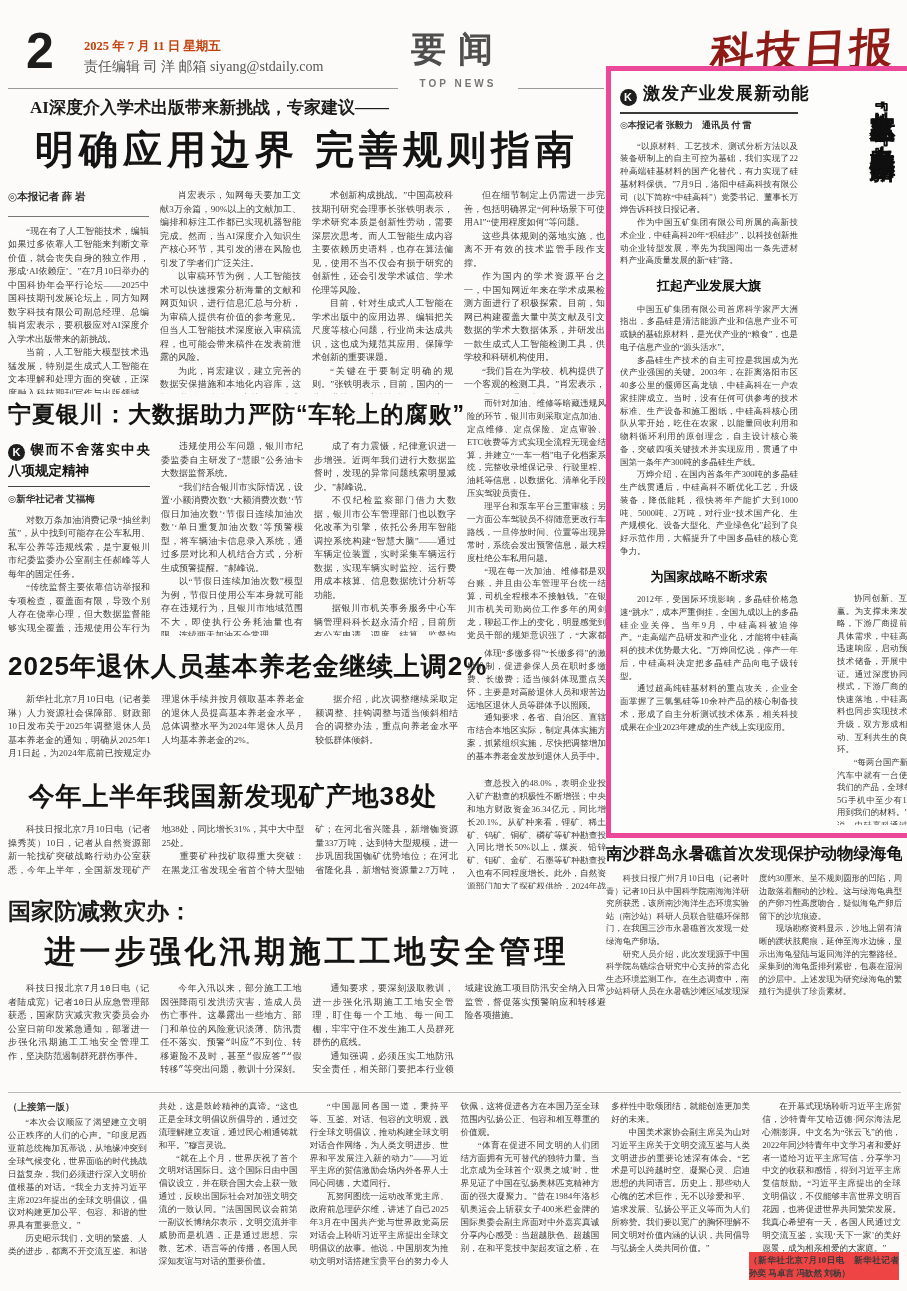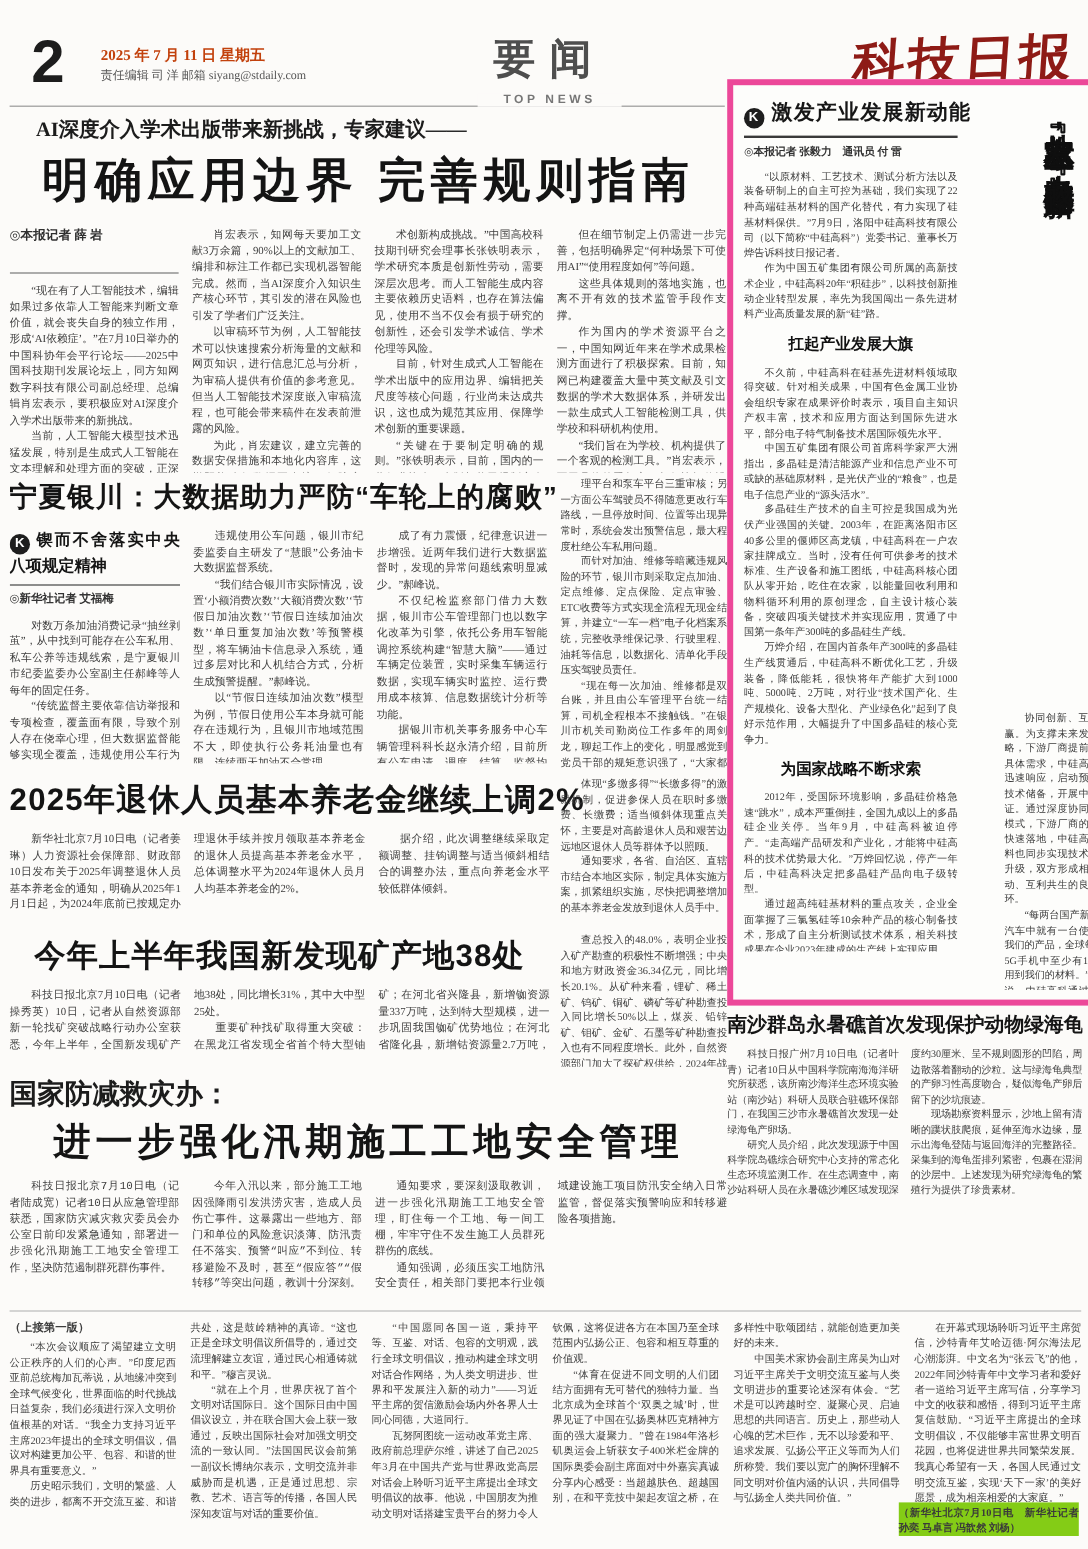--- a/index.html
+++ b/index.html
@@ -5,35 +5,35 @@
   html,body{margin:0;padding:0;background:#e8e8e6;}
   #page{position:relative;width:907px;height:1291px;background:#fcfbf9;margin:0 auto;overflow:hidden;
         font-family:"Liberation Serif","DejaVu Serif",serif;color:#3a3a3a;}
   [data-name]{box-sizing:border-box;}
   p{margin:0;text-indent:2em;}
   
   .pageno{position:absolute;left:26px;top:26px;font-size:50px;font-weight:900;color:#1d1d1d;
           font-family:"Liberation Sans","DejaVu Sans",sans-serif;line-height:1;}
   .dateblock{position:absolute;left:84px;top:36px;line-height:1.6;}
   .dateline{font-size:12.5px;font-weight:bold;color:#c2410c;}
-  .editorline{font-size:10px;color:#555;}
+  .editorline{font-size:14px;color:#555;}
   .section-cn{position:absolute;left:398px;top:26px;width:120px;text-align:center;font-size:35px;
               font-weight:900;letter-spacing:12px;color:#4e4e4e;font-family:"Liberation Sans","DejaVu Sans",sans-serif;}
   .section-en{position:absolute;left:398px;top:78px;width:120px;text-align:center;font-size:10px;
               letter-spacing:3px;color:#767676;font-weight:bold;background:#fcfbf9;z-index:3;
               font-family:"Liberation Sans","DejaVu Sans",sans-serif;}
   .masthead{position:absolute;right:12px;top:22px;font-size:43px;font-weight:900;color:#8e1b16;
             letter-spacing:3px;transform:skewX(-6deg) rotate(-2deg);font-family:"DejaVu Serif",serif;}
   .head-rule{position:absolute;left:8px;top:88px;width:596px;height:1px;background:#9a9a9a;}
   
   .art{position:absolute;overflow:hidden;}
   .kicker{font-size:17px;font-weight:bold;color:#1c1c1c;}
   .headline{font-family:"Liberation Sans","DejaVu Sans",sans-serif;font-weight:900;color:#141414;}
   .byline{font-size:10.5px;font-weight:bold;color:#2f2f2f;border-bottom:1px solid #777;
-          padding-bottom:22px;margin-bottom:8px;}
+          padding-bottom:11px;margin-bottom:8px;}
   .bodytxt{font-size:9px;line-height:1.5;text-align:justify;overflow:hidden;color:#3d3d3d;}
   .colrow{display:flex;gap:11px;}
   .split{display:flex;gap:9px;}
   .klogo{display:inline-block;width:17px;height:17px;border-radius:50%;background:#1e1e1e;color:#fff;
          text-align:center;line-height:17px;font-size:11px;font-weight:bold;vertical-align:-2px;
          font-family:"Liberation Sans","DejaVu Sans",sans-serif;}
   .subkicker{font-size:13.5px;font-weight:bold;color:#151515;border-bottom:1.5px solid #444;
              padding-bottom:5px;margin-bottom:5px;font-family:"Liberation Sans","DejaVu Sans",sans-serif;}
   .subbyline{font-size:9.5px;font-weight:bold;color:#333;margin-bottom:7px;}
   
@@ -81,21 +81,21 @@
   .v-tail{position:absolute;left:0;top:508px;width:88px;height:232px;font-size:8.4px;line-height:1.5;
           text-align:justify;overflow:hidden;}
   
   #turtle{left:606px;top:843px;width:296px;height:240px;}
   #turtle .headline{font-size:16.5px;letter-spacing:0;margin:0 0 8px;white-space:nowrap;}
   #turtle .cols2{column-count:2;column-gap:10px;height:200px;font-size:8.4px;}
   
   #continued{left:8px;top:1092px;width:893px;height:192px;border-top:1px solid #b9b9b9;padding-top:7px;}
   .cols6{column-count:6;column-gap:12px;height:180px;font-size:8.6px;}
   .lead-label{font-weight:bold;text-indent:0 !important;font-size:9.5px;margin-bottom:2px;}
-  .credit{position:absolute;right:2px;bottom:4px;width:150px;background:#84cc16;font-size:8.6px;
+  .credit{position:absolute;right:2px;bottom:4px;width:150px;background:#ef4444;font-size:8.6px;
           font-weight:bold;line-height:1.5;text-align:justify;padding-top:2px;}
 </style>
 </head>
 <body>
 
 <div id="page" data-name="newspaper-page">
 
   <div class="pageno" data-name="page-number">2</div>
   <div class="dateblock" data-name="date-block">
     <div class="dateline" data-name="publication-date">2025 年 7 月 11 日 星期五</div>
@@ -161,22 +161,22 @@
               <p>以“节假日连续加油次数”模型为例，节假日使用公车本身就可能存在违规行为，且银川市地域范围不大，即使执行公务耗油量也有限，连续两天加油不合常理。</p>
             </div>
           <div class="bodytxt col" data-name="article-column">
               <p>成了有力震慑，纪律意识进一步增强。近两年我们进行大数据监督时，发现的异常问题线索明显减少。”郝峰说。</p>
               <p>不仅纪检监察部门借力大数据，银川市公车管理部门也以数字化改革为引擎，依托公务用车智能调控系统构建“智慧大脑”——通过车辆定位装置，实时采集车辆运行数据，实现车辆实时监控、运行费用成本核算、信息数据统计分析等功能。</p>
               <p>据银川市机关事务服务中心车辆管理科科长赵永清介绍，目前所有公车申请、调度、结算、监督均在系统内实现全流程信息化管理。一方面所有非紧急用车需求必须提前申请，同步上传依据，并经过用车单位、管</p>
             </div>
         </div>
       </div>
       <div class="bodytxt side" data-name="article-side-column">
+          <p>而针对加油、维修等暗藏违规风险的环节，银川市则采取定点加油、定点维修、定点保险、定点审验、ETC收费等方式实现全流程无现金结算，并建立“一车一档”电子化档案系统，完整收录维保记录、行驶里程、油耗等信息，以数据化、清单化手段压实驾驶员责任。</p>
           <p>理平台和泵车平台三重审核；另一方面公车驾驶员不得随意更改行车路线，一旦停放时间、位置等出现异常时，系统会发出预警信息，最大程度杜绝公车私用问题。</p>
-          <p>而针对加油、维修等暗藏违规风险的环节，银川市则采取定点加油、定点维修、定点保险、定点审验、ETC收费等方式实现全流程无现金结算，并建立“一车一档”电子化档案系统，完整收录维保记录、行驶里程、油耗等信息，以数据化、清单化手段压实驾驶员责任。</p>
           <p>“现在每一次加油、维修都是双台账，并且由公车管理平台统一结算，司机全程根本不接触钱。”在银川市机关司勤岗位工作多年的周剑龙，聊起工作上的变化，明显感觉到党员干部的规矩意识强了，“大家都已经习惯到单位乘车出行，再没人让我们到家里接或送回家了。”</p>
         </div>
     </div>
   </div>
 
   <div id="pension" class="art" data-name="article-pension-increase">
     <div class="split">
       <div class="mainL">
         <div class="headline midhead" data-name="article-headline">2025年退休人员基本养老金继续上调2%</div>
         <div class="bodytxt cols3" data-name="article-body">
@@ -224,21 +224,20 @@
     </div>
     <div class="s-rule" data-name="kicker-rule"></div>
     <div class="s-byline" data-name="article-byline">◎本报记者 张毅力　通讯员 付 雷</div>
     <div class="s-col" data-name="article-column">
       <div data-name="article-text">
           <p>“以原材料、工艺技术、测试分析方法以及装备研制上的自主可控为基础，我们实现了22种高端硅基材料的国产化替代，有力实现了硅基材料保供。”7月9日，洛阳中硅高科技有限公司（以下简称“中硅高科”）党委书记、董事长万烨告诉科技日报记者。</p>
           <p>作为中国五矿集团有限公司所属的高新技术企业，中硅高科20年“积硅步”，以科技创新推动企业转型发展，率先为我国闯出一条先进材料产业高质量发展的新“硅”路。</p>
         </div>
       <div class="s-sub" data-name="article-subhead">扛起产业发展大旗</div>
       <div data-name="article-text">
-          <p>不久前，中硅高科在硅基先进材料领域取得突破。针对相关成果，中国有色金属工业协会组织专家在成果评价时表示，项目自主知识产权丰富，技术和应用方面达到国际先进水平，部分电子特气制备技术居国际领先水平。</p>
           <p>中国五矿集团有限公司首席科学家严大洲指出，多晶硅是清洁能源产业和信息产业不可或缺的基础原材料，是光伏产业的“粮食”，也是电子信息产业的“源头活水”。</p>
           <p>多晶硅生产技术的自主可控是我国成为光伏产业强国的关键。2003年，在距离洛阳市区40多公里的偃师区高龙镇，中硅高科在一户农家挂牌成立。当时，没有任何可供参考的技术标准、生产设备和施工图纸，中硅高科核心团队从零开始，吃住在农家，以能量回收利用和物料循环利用的原创理念，自主设计核心装备，突破四项关键技术并实现应用，贯通了中国第一条年产300吨的多晶硅生产线。</p>
           <p>万烨介绍，在国内首条年产300吨的多晶硅生产线贯通后，中硅高科不断优化工艺，升级装备，降低能耗，很快将年产能扩大到1000吨、5000吨、2万吨，对行业“技术国产化、生产规模化、设备大型化、产业绿色化”起到了良好示范作用，大幅提升了中国多晶硅的核心竞争力。</p>
         </div>
       <div class="s-sub" data-name="article-subhead">为国家战略不断求索</div>
       <div data-name="article-text">
           <p>2012年，受国际环境影响，多晶硅价格急速“跳水”，成本严重倒挂，全国九成以上的多晶硅企业关停。当年9月，中硅高科被迫停产。“走高端产品研发和产业化，才能将中硅高科的技术优势最大化。”万烨回忆说，停产一年后，中硅高科决定把多晶硅产品向电子级转型。</p>
           <p>通过超高纯硅基材料的重点攻关，企业全面掌握了三氯氢硅等10余种产品的核心制备技术，形成了自主分析测试技术体系，相关科技成果在企业2023年建成的生产线上实现应用。</p>
         </div>
     </div>

